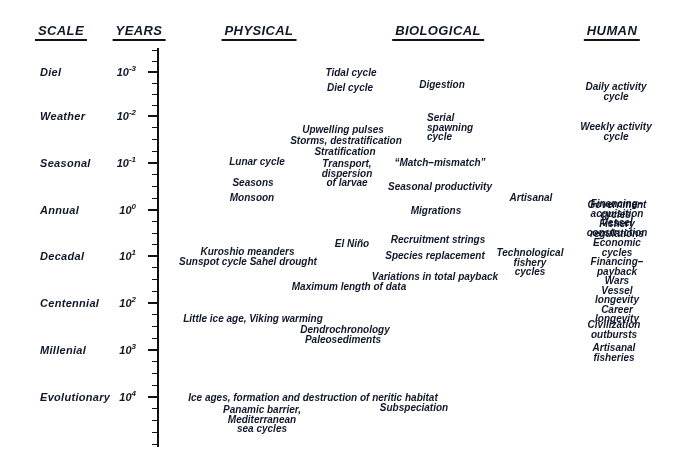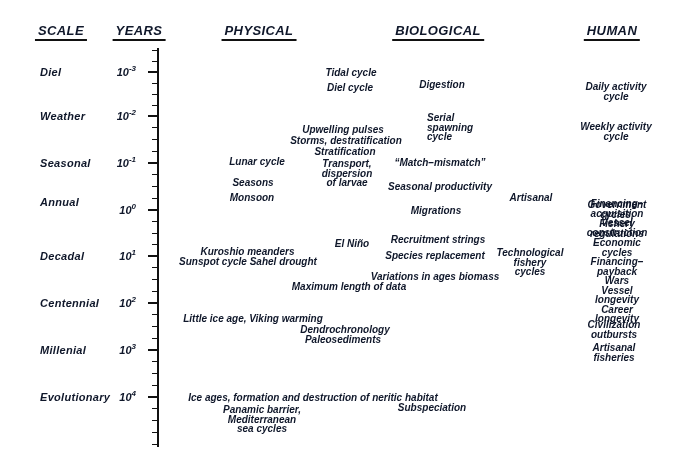--- a/index.html
+++ b/index.html
@@ -111,21 +111,21 @@
       <div class="tick" style="left: 152px; top: 431.75px; width: 5px; height: 1px;"></div>
       <div class="tick" style="left: 152px; top: 443.5px; width: 5px; height: 1px;"></div>
     </div>
   <div id="rows">
       <div class="scale-label" style="top: 72px;">Diel</div>
       <div class="year-label" style="top: 72px;"><span>10</span><sup>-3</sup></div>
       <div class="scale-label" style="top: 116px;">Weather</div>
       <div class="year-label" style="top: 116px;"><span>10</span><sup>-2</sup></div>
       <div class="scale-label" style="top: 163px;">Seasonal</div>
       <div class="year-label" style="top: 163px;"><span>10</span><sup>-1</sup></div>
-      <div class="scale-label" style="top: 202px;">Annual</div>
+      <div class="scale-label" style="top: 210px;">Annual</div>
       <div class="year-label" style="top: 210px; text-align: center;"><span>10</span><sup>0</sup></div>
       <div class="scale-label" style="top: 256px;">Decadal</div>
       <div class="year-label" style="top: 256px;"><span>10</span><sup>1</sup></div>
       <div class="scale-label" style="top: 303px;">Centennial</div>
       <div class="year-label" style="top: 303px;"><span>10</span><sup>2</sup></div>
       <div class="scale-label" style="top: 350px;">Millenial</div>
       <div class="year-label" style="top: 350px;"><span>10</span><sup>3</sup></div>
       <div class="scale-label" style="top: 397px;">Evolutionary</div>
       <div class="year-label" style="top: 397px;"><span>10</span><sup>4</sup></div>
     </div>
@@ -155,25 +155,25 @@
       <div class="phen" style="left: 442px; top: 69px; margin-top: 16px;">Digestion</div>
       <div class="phen left" style="left: 427px; top: 127px;">Serial
 spawning
 cycle</div>
       <div class="phen" style="left: 440px; top: 163px;">“Match–mismatch”</div>
       <div class="phen" style="left: 440px; top: 187px;">Seasonal productivity</div>
       <div class="phen" style="left: 436px; top: 211px;">Migrations</div>
       <div class="phen" style="left: 531px; top: 198px;">Artisanal</div>
       <div class="phen" style="left: 438px; top: 240px;">Recruitment strings</div>
       <div class="phen" style="left: 435px; top: 256px;">Species replacement</div>
-      <div class="phen" style="left: 435px; top: 277px;">Variations in ages biomass</div>
+      <div class="phen" style="left: 435px; top: 277px;">Variations in total payback</div>
       <div class="phen" style="left: 530px; top: 262px;">Technological
 fishery
 cycles</div>
-      <div class="phen" style="left: 432px; top: 408px;">Subspeciation</div>
+      <div class="phen" style="left: 414px; top: 408px;">Subspeciation</div>
       <div class="phen" style="left: 616px; top: 91px;">Daily activity cycle</div>
       <div class="phen" style="left: 616px; top: 131px;">Weekly activity cycle</div>
       <div class="phen" style="left: 617px; top: 218px;">Financing–acquisition
 Vessel construction</div>
       <div class="phen" style="left: 617px; top: 262px;">Government cycles,
 Fishery regulations
 Economic cycles
 Financing–payback
 Wars
 Vessel longevity

